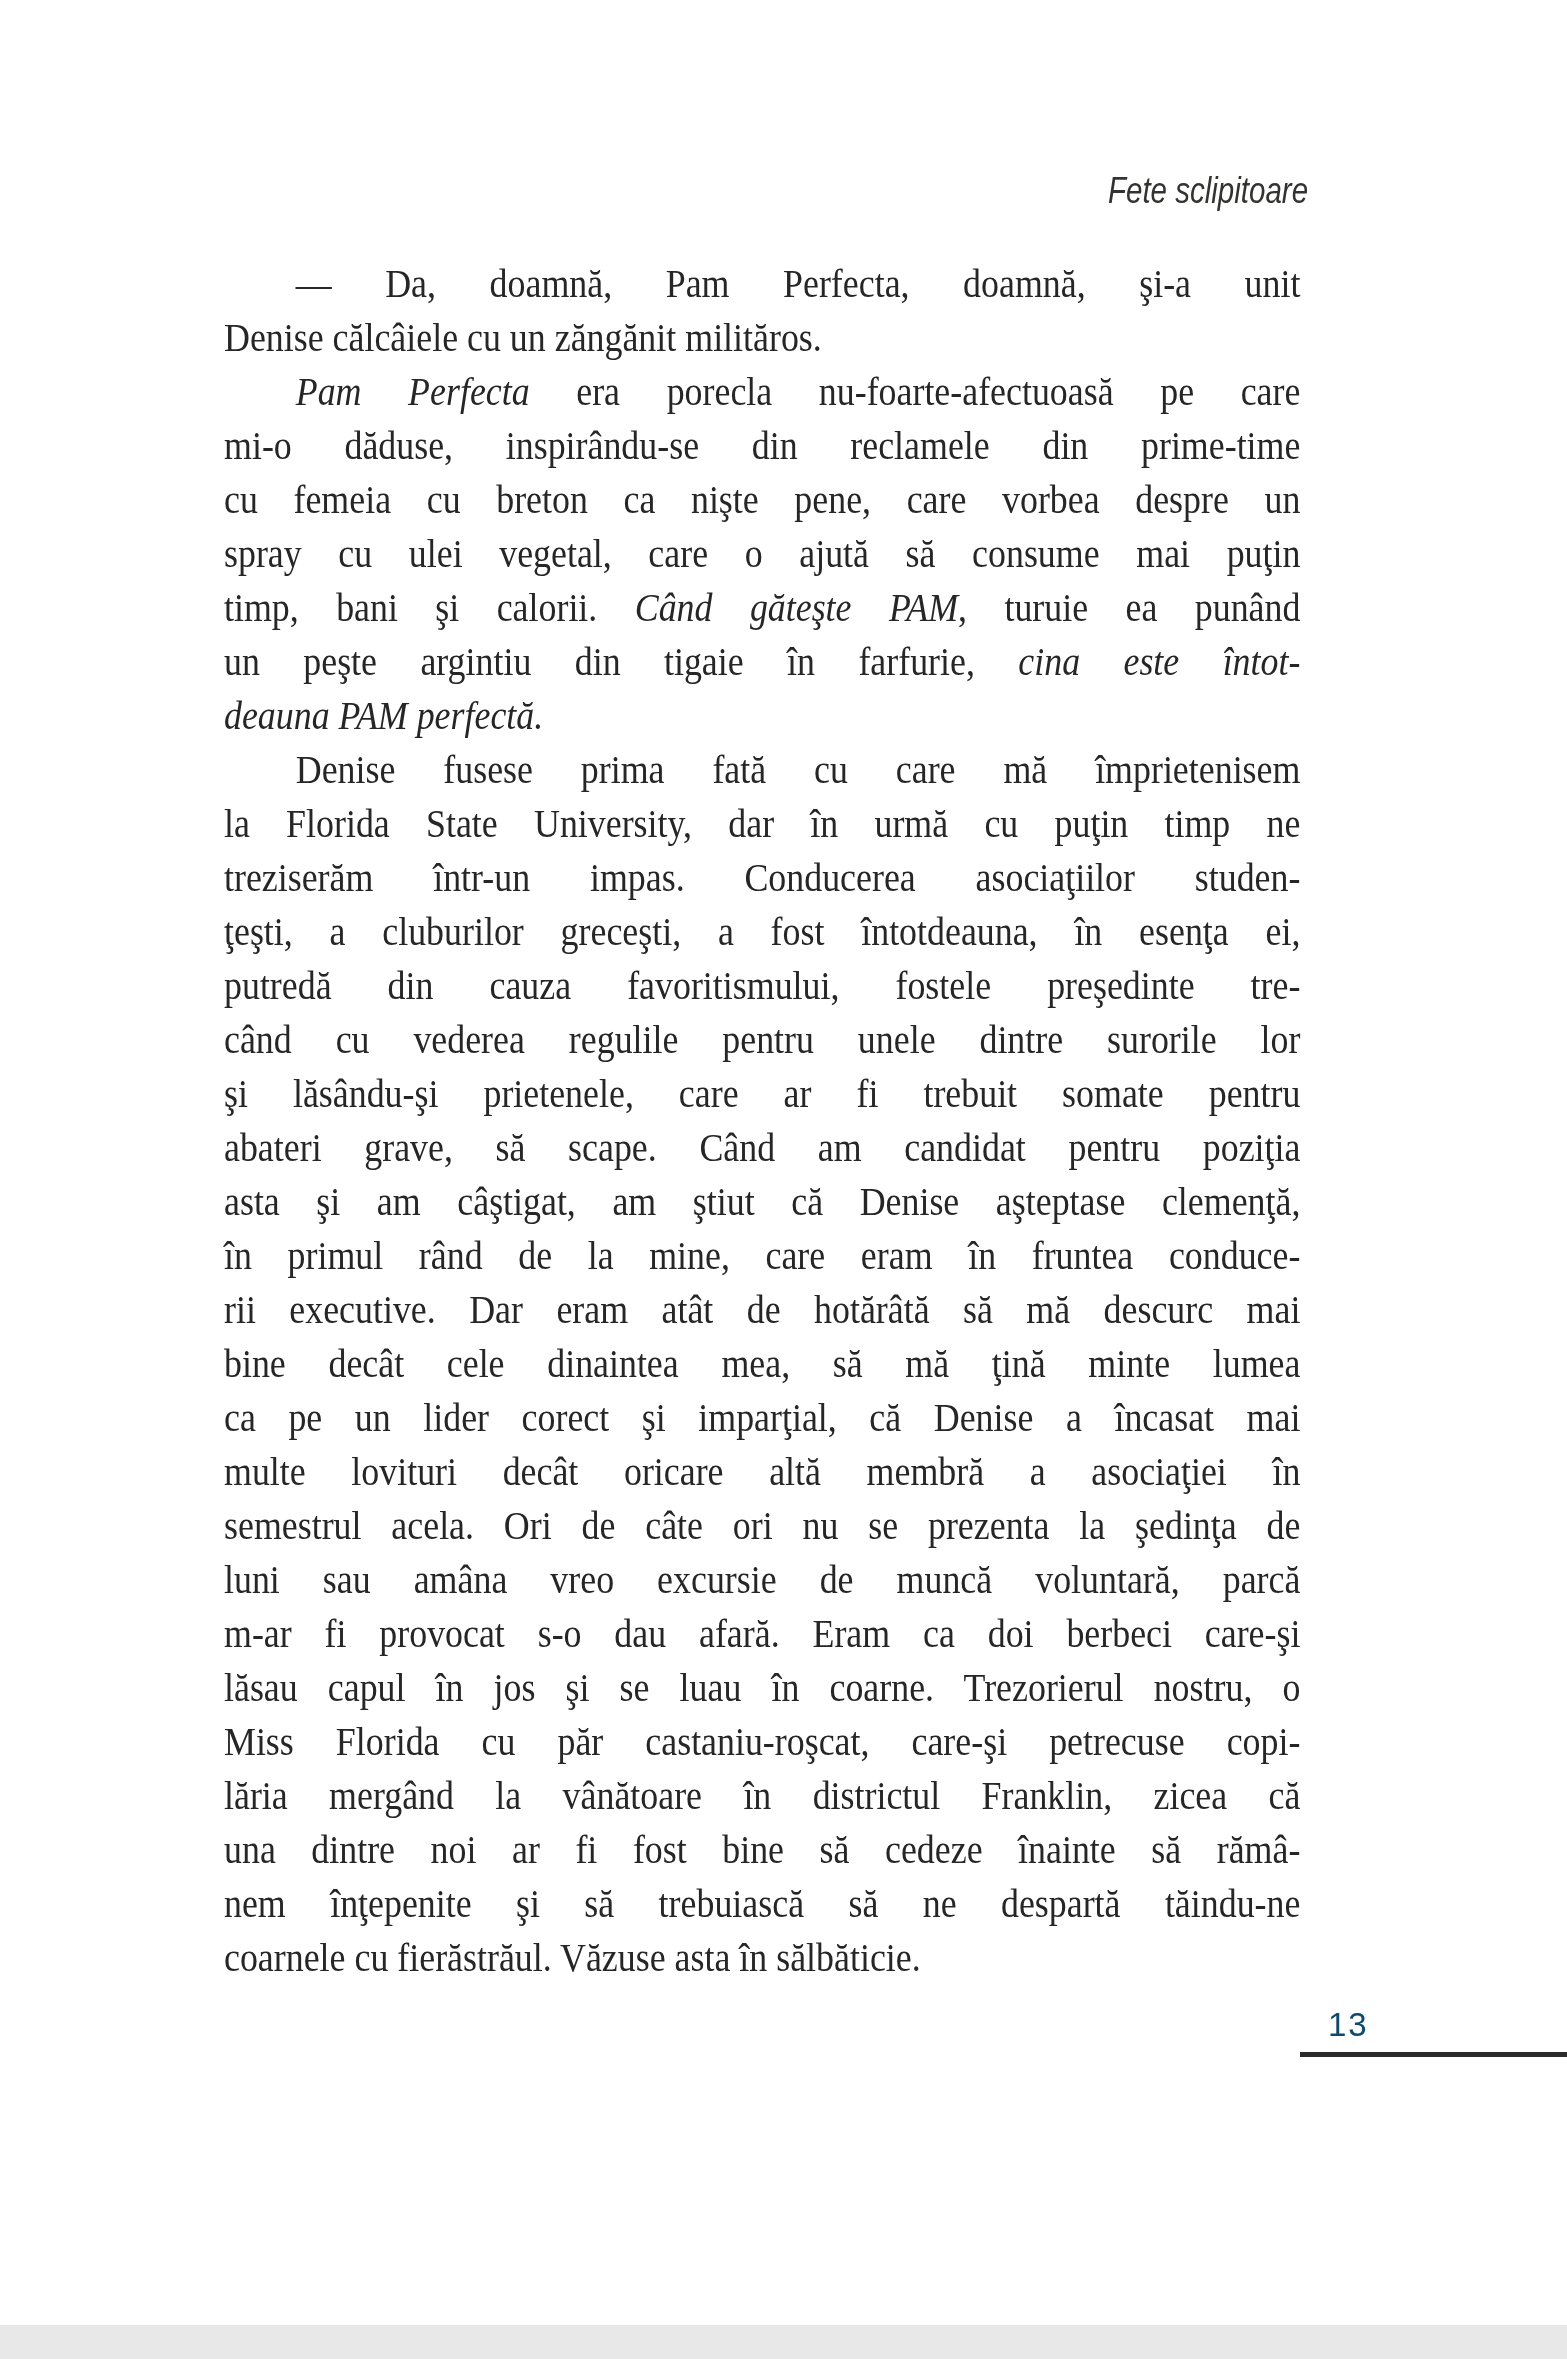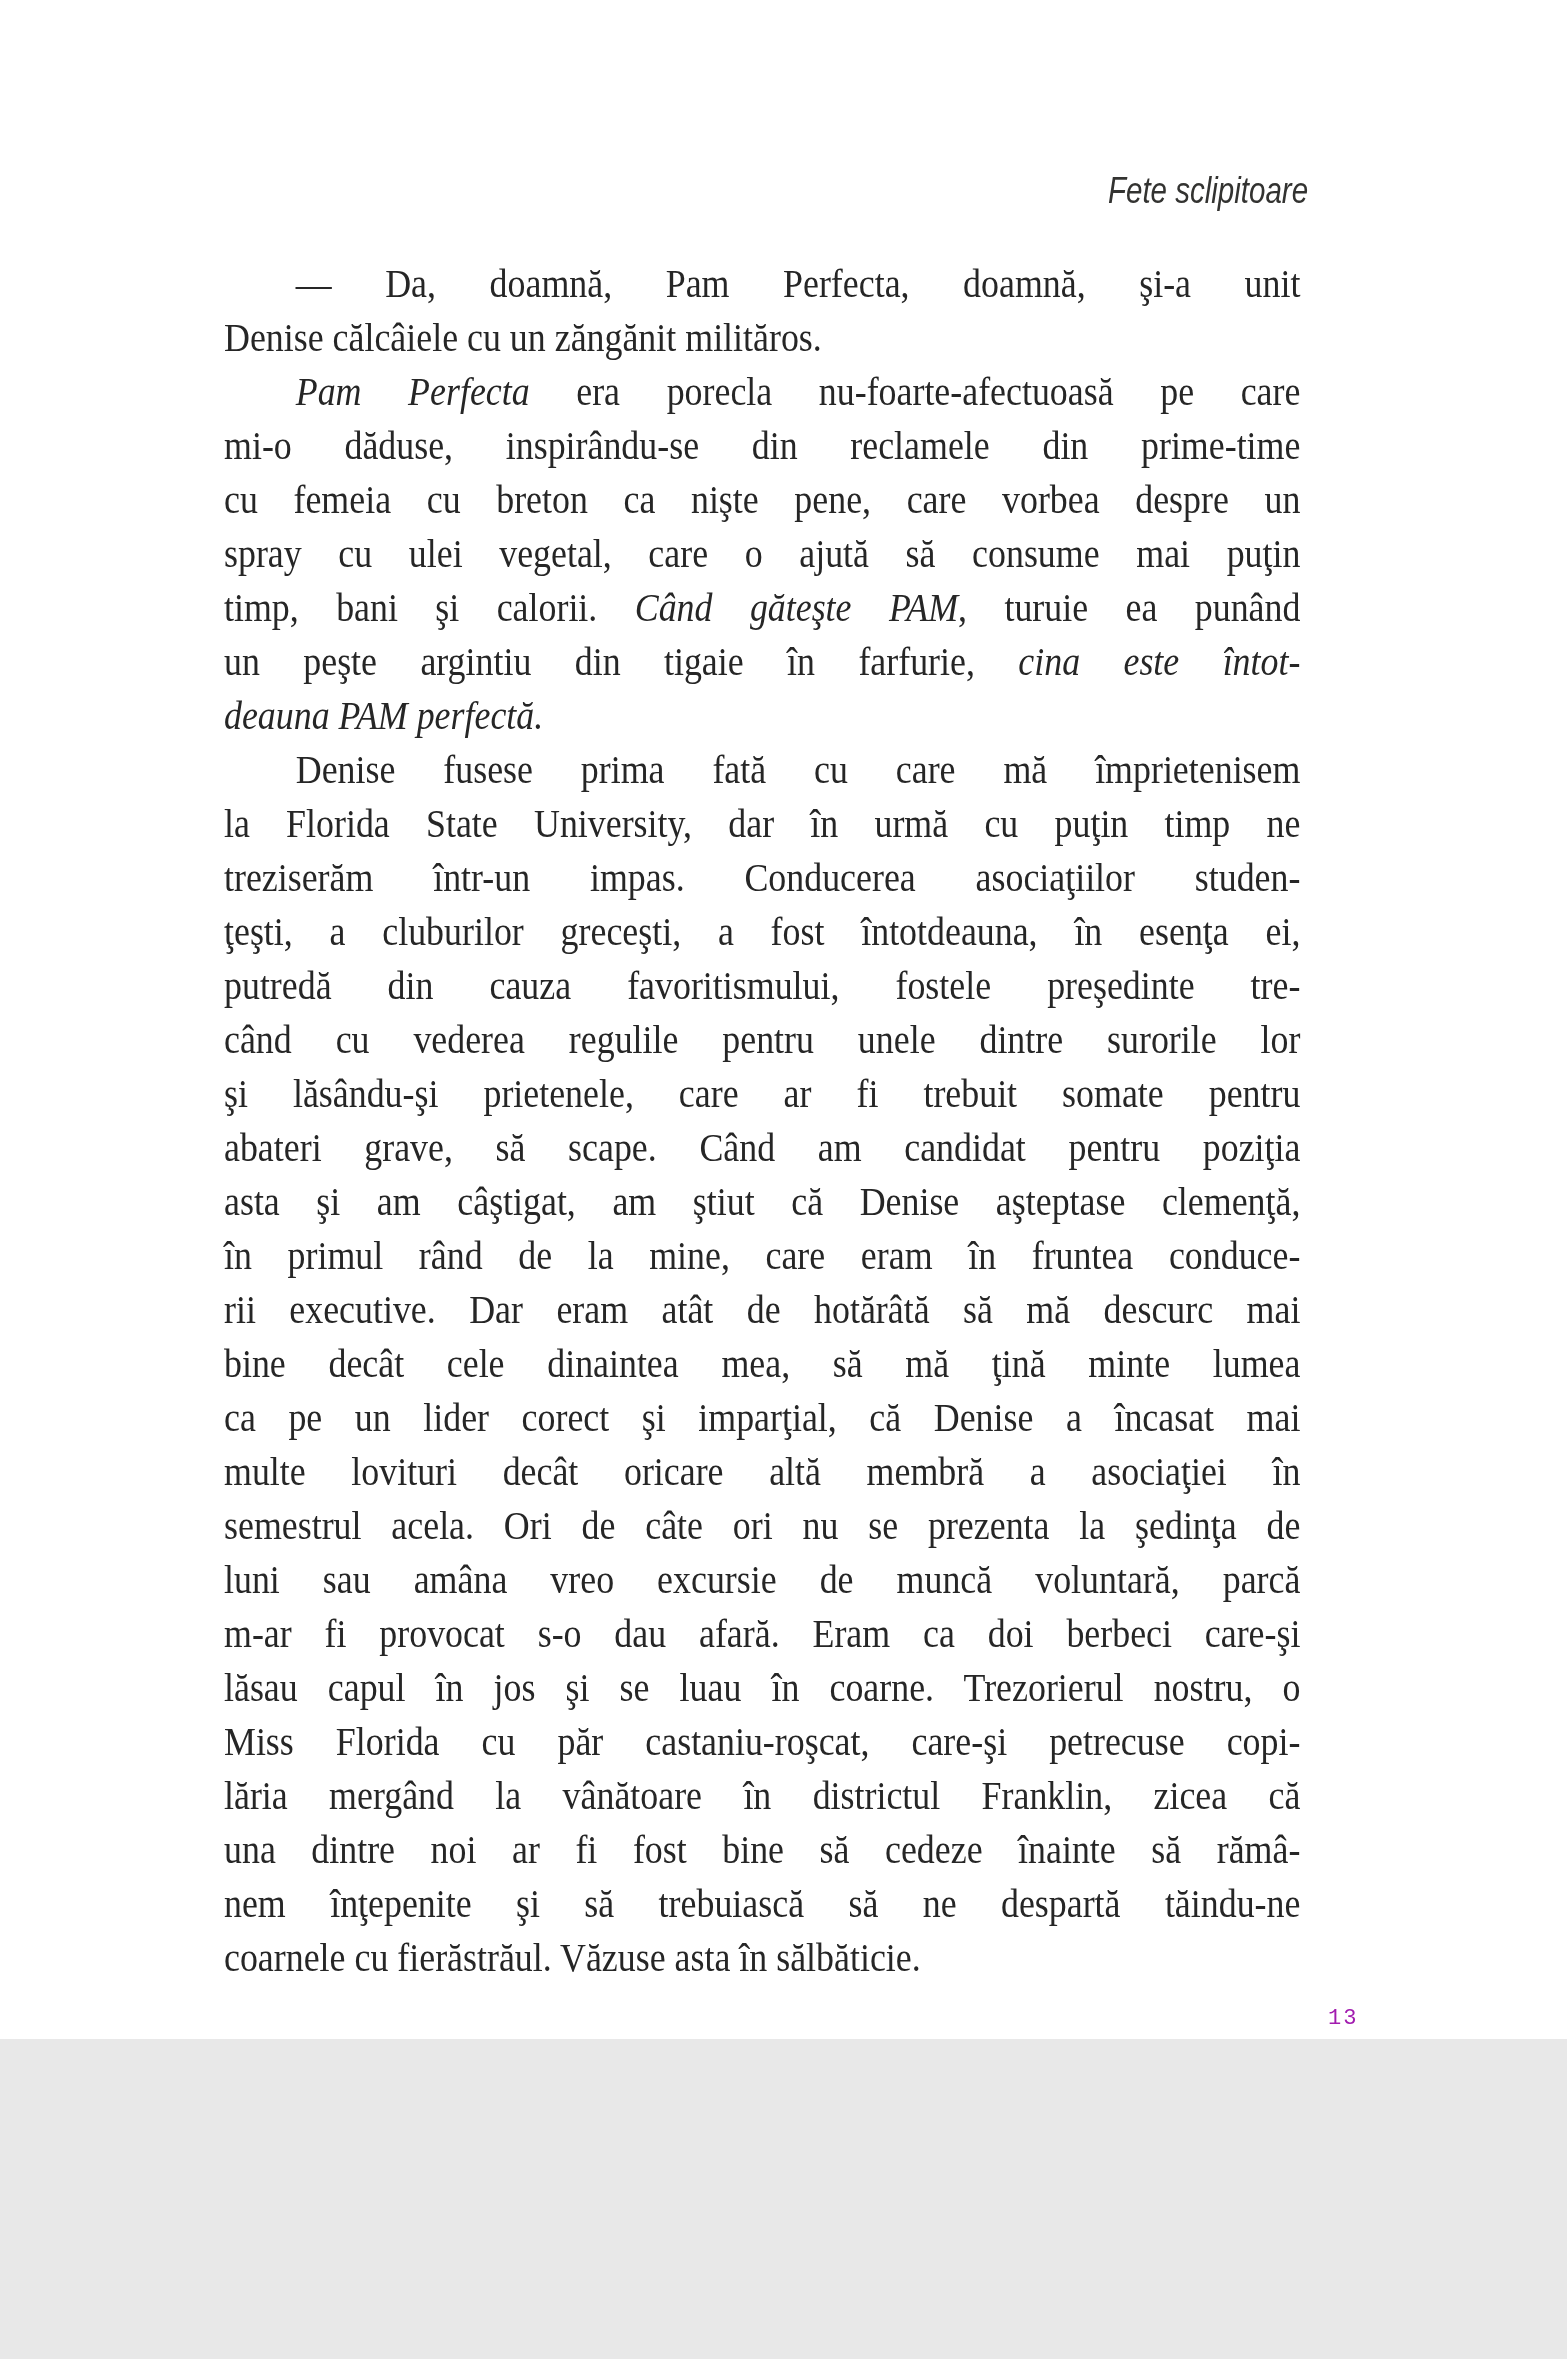--- a/index.html
+++ b/index.html
@@ -1,19 +1,19 @@
 <!DOCTYPE html>
 <html><head>
 <meta charset="utf-8">
 <style>
   html, body { margin: 0; padding: 0; background: #e8e8e8; }
   .page {
     position: relative;
     width: 1567px;
-    height: 2039px;
+    height: 2325px;
     background: #ffffff;
     overflow: hidden;
     font-family: "Liberation Serif", serif;
   }
   .running-header {
     position: absolute;
     top: 170px;
     right: 259px;
     font-family: "Liberation Sans", sans-serif;
     font-style: italic;
@@ -42,24 +42,24 @@
   .line.noj {
     text-align: left;
     text-align-last: left;
   }
   .line.ind { text-indent: 78px; }
   .line .it { font-style: italic; }
   .page-number {
     position: absolute;
     left: 1328px;
     top: 2006px;
-    font-family: Liberation Mono, monospace;
-    font-size: 22px;
+    font-family: Liberation Sans, sans-serif;
+    font-size: 33px;
     letter-spacing: 2px;
-    color: #a21caf;
+    color: #0c4a6e;
   }
   .footer-rule {
     position: absolute;
     left: 1300px;
     top: 2052px;
     width: 267px;
     height: 4.9px;
     background: #2c2c2c;
   }
 </style>

